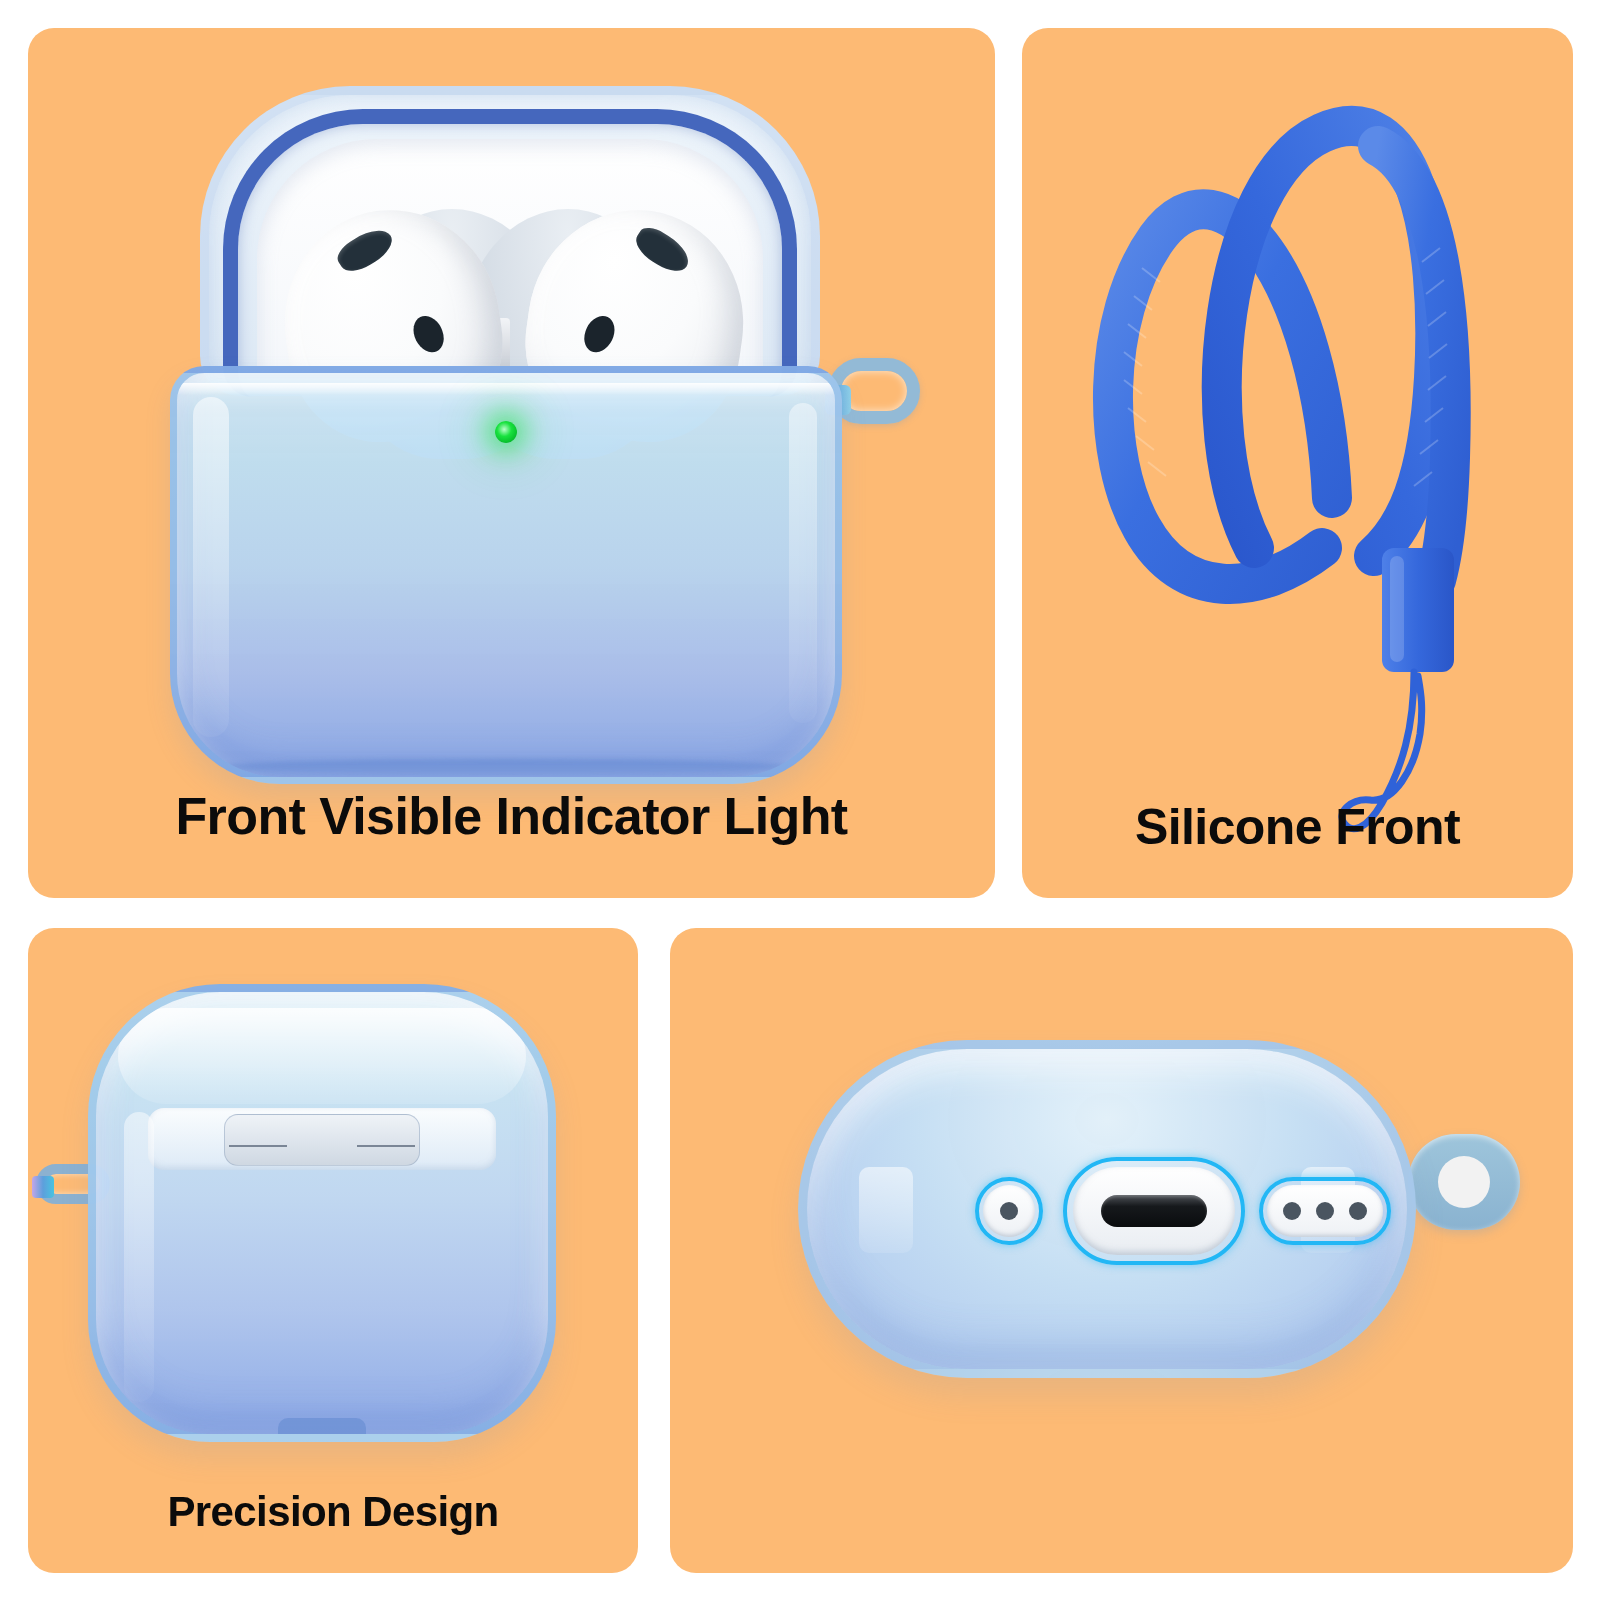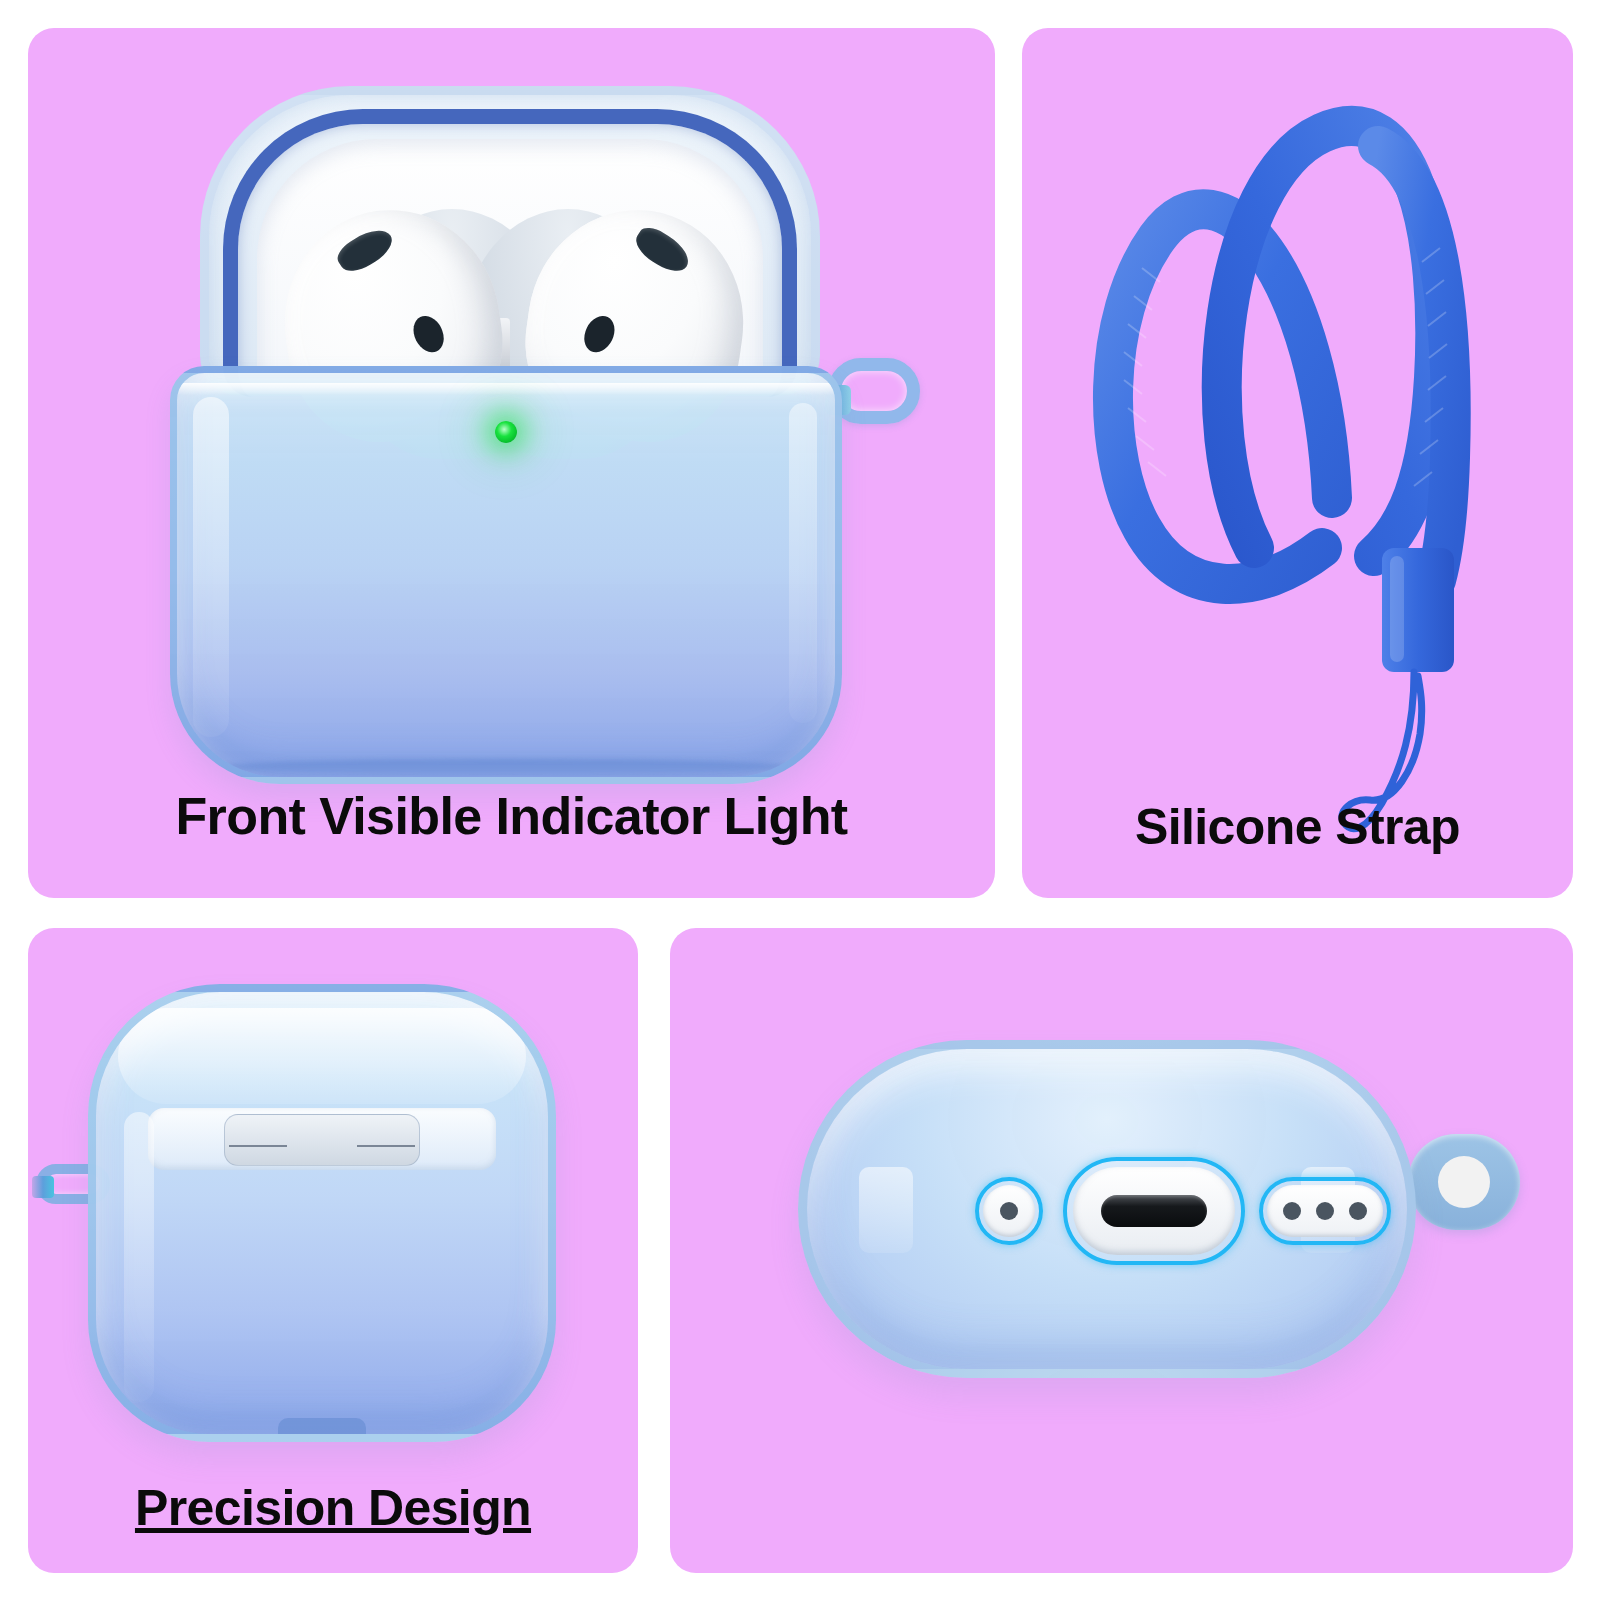--- a/index.html
+++ b/index.html
@@ -10,42 +10,42 @@
     font-family: "Liberation Sans", sans-serif;
     overflow: hidden;
   }
   .grid {
     position: relative;
     width: 1601px; height: 1601px;
     background: #ffffff;
   }
   .card {
     position: absolute;
-    background: #f0abfc;
+    background: #fdba74;
     border-radius: 26px;
     overflow: hidden;
   }
   #card-indicator { left: 28px;  top: 28px;   width: 967px; height: 870px; }
   #card-strap     { left: 1022px;top: 28px;   width: 551px; height: 870px; }
   #card-precision { left: 28px;  top: 928px;  width: 610px; height: 645px; }
   #card-cutouts   { left: 670px; top: 928px;  width: 903px; height: 645px; }
 
   .card-label {
     position: absolute;
     left: 0; width: 100%;
     text-align: center;
     font-weight: 700;
     color: #0b0b0b;
     letter-spacing: -0.6px;
     line-height: 1;
     white-space: nowrap;
   }
   #label-indicator { bottom: 56px; font-size: 52px; }
   #label-strap     { bottom: 46px; font-size: 50px; }
-  #label-precision { bottom: 40px; font-size: 50px; text-decoration: underline; }
+  #label-precision { bottom: 40px; font-size: 42px; }
   #label-cutouts   { bottom: 40px; font-size: 50px; }
 
   .stage { position: absolute; left: 0; top: 0; width: 100%; height: 100%; }
 
   
   #ind-stage { }
   .lid {
     position: absolute;
     left: 172px; top: 58px;
     width: 620px; height: 310px;
@@ -407,21 +407,21 @@
                    M 424 348 l -18 14 M 421 380 l -18 14 M 416 412 l -18 14 M 410 444 l -18 14"></path>
         </g>
 
         <rect x="360" y="520" width="72" height="124" rx="12" fill="url(#gSlider)"></rect>
         <rect x="368" y="528" width="14" height="106" rx="7" fill="rgba(255,255,255,.18)"></rect>
 
         <path d="M 392 644 C 392 700 380 740 360 775 C 344 802 330 806 322 795
                  C 314 784 330 770 348 772 C 372 775 392 742 398 706 C 402 678 398 660 396 648" fill="none" stroke="#2f62d8" stroke-width="7" stroke-linecap="round"></path>
       </svg>
     </div>
-    <div class="card-label" id="label-strap">Silicone Strap</div>
+    <div class="card-label" id="label-strap">Silicone Front</div>
   </div>
 
   <div class="card" id="card-precision">
     <div class="stage">
       <div class="pd-carab"></div>
       <div class="pd-case">
         <div class="pd-toptrim"></div>
         <div class="pd-hingebar"></div>
         <div class="pd-hinge"></div>
         <div class="pd-sheen"></div>

